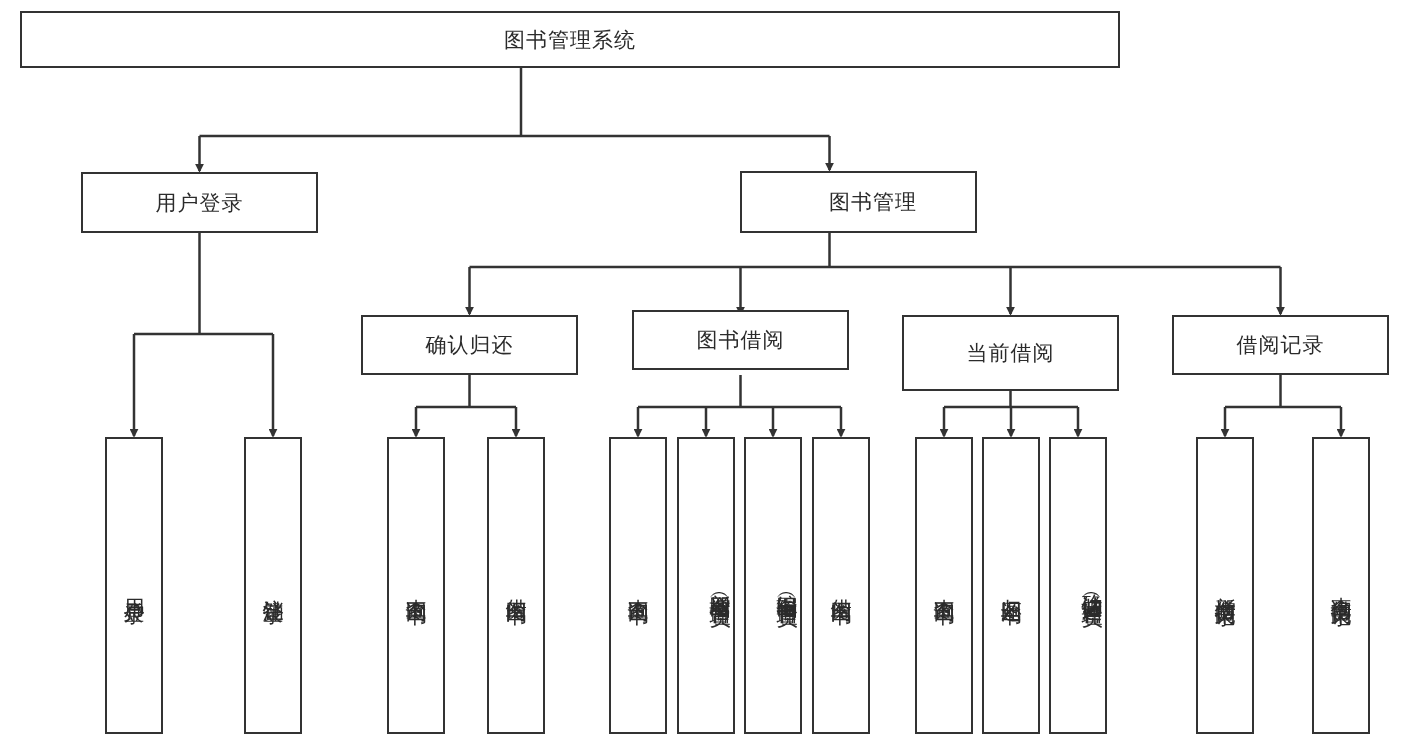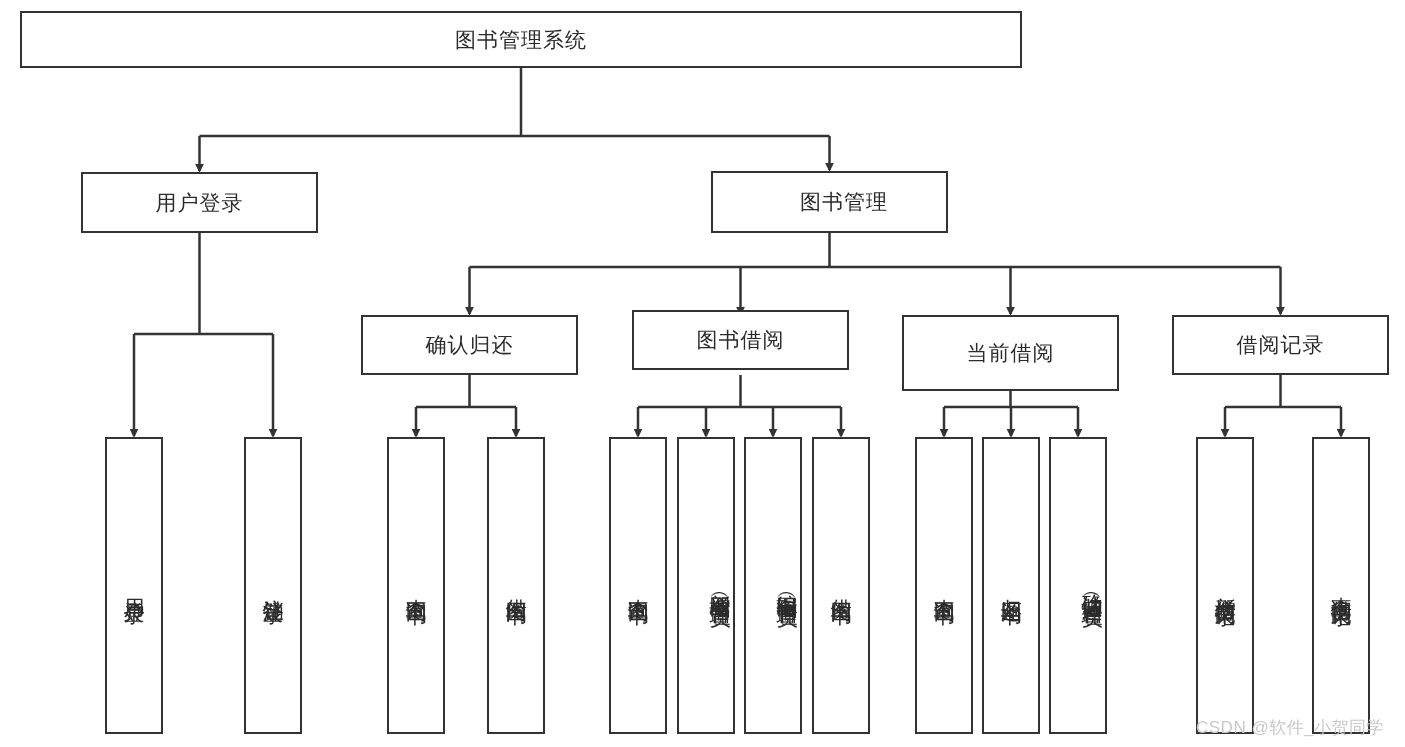--- a/index.html
+++ b/index.html
@@ -60,35 +60,34 @@
         <line x1="944" y1="407" x2="944" y2="436" stroke="#333333" stroke-width="2.5" marker-end="url(#arrowhead)"></line>
         <line x1="1011" y1="407" x2="1011" y2="436" stroke="#333333" stroke-width="2.5" marker-end="url(#arrowhead)"></line>
         <line x1="1078" y1="407" x2="1078" y2="436" stroke="#333333" stroke-width="2.5" marker-end="url(#arrowhead)"></line>
         <line x1="1280.5" y1="375" x2="1280.5" y2="407" stroke="#333333" stroke-width="2.5"></line>
         <line x1="1225" y1="407" x2="1341" y2="407" stroke="#333333" stroke-width="2.5"></line>
         <line x1="1225" y1="407" x2="1225" y2="436" stroke="#333333" stroke-width="2.5" marker-end="url(#arrowhead)"></line>
         <line x1="1341" y1="407" x2="1341" y2="436" stroke="#333333" stroke-width="2.5" marker-end="url(#arrowhead)"></line>
       </g>
   </svg>
   <div id="node-layer">
-      <div class="node horiz" style="left: 20px; top: 11px; width: 1002px; height: 57px;">图书管理系统</div>
+      <div class="node horiz" style="left: 20px; top: 11px; width: 1100px; height: 57px;">图书管理系统</div>
       <div class="node horiz" style="left: 81px; top: 172px; width: 237px; height: 61px;">用户登录</div>
-      <div class="node horiz" style="left: 711px; top: 171px; width: 237px; height: 62px; padding-left: 29px;">图书管理</div>
+      <div class="node horiz" style="left: 740px; top: 171px; width: 237px; height: 62px; padding-left: 29px;">图书管理</div>
       <div class="node horiz" style="left: 361px; top: 315px; width: 217px; height: 60px;">确认归还</div>
       <div class="node horiz" style="left: 632px; top: 310px; width: 217px; height: 60px;">图书借阅</div>
       <div class="node horiz" style="left: 902px; top: 315px; width: 217px; height: 76px;">当前借阅</div>
       <div class="node horiz" style="left: 1172px; top: 315px; width: 217px; height: 60px;">借阅记录</div>
       <div class="node vert mid" style="left: 105px; top: 437px; width: 58px; height: 297px;">用户登录</div>
       <div class="node vert mid" style="left: 244px; top: 437px; width: 58px; height: 297px;">注销登录</div>
       <div class="node vert mid" style="left: 387px; top: 437px; width: 58px; height: 297px;">查询图书</div>
       <div class="node vert mid" style="left: 487px; top: 437px; width: 58px; height: 297px;">借阅图书</div>
       <div class="node vert mid" style="left: 609px; top: 437px; width: 58px; height: 297px;">查询图书</div>
       <div class="node vert" style="left: 677px; top: 437px; width: 58px; height: 297px;">新增图书（管理员）</div>
       <div class="node vert" style="left: 744px; top: 437px; width: 58px; height: 297px;">编辑图书（管理员）</div>
       <div class="node vert mid" style="left: 812px; top: 437px; width: 58px; height: 297px;">借阅图书</div>
       <div class="node vert mid" style="left: 915px; top: 437px; width: 58px; height: 297px;">查询图书</div>
       <div class="node vert mid" style="left: 982px; top: 437px; width: 58px; height: 297px;">归还图书</div>
       <div class="node vert" style="left: 1049px; top: 437px; width: 58px; height: 297px;">确认归还（管理员）</div>
       <div class="node vert mid" style="left: 1196px; top: 437px; width: 58px; height: 297px;">新增借阅记录</div>
       <div class="node vert mid" style="left: 1312px; top: 437px; width: 58px; height: 297px;">查询借阅记录</div>
     </div>
-  <div class="watermark" style="left: 1196px; top: 716px;">CSDN @软件_小贺同学</div>
 </div>
 
 </body></html>

